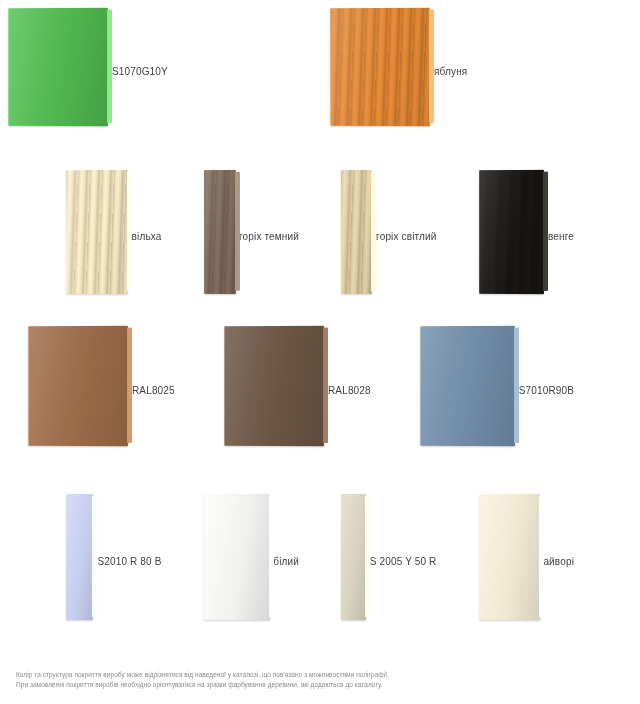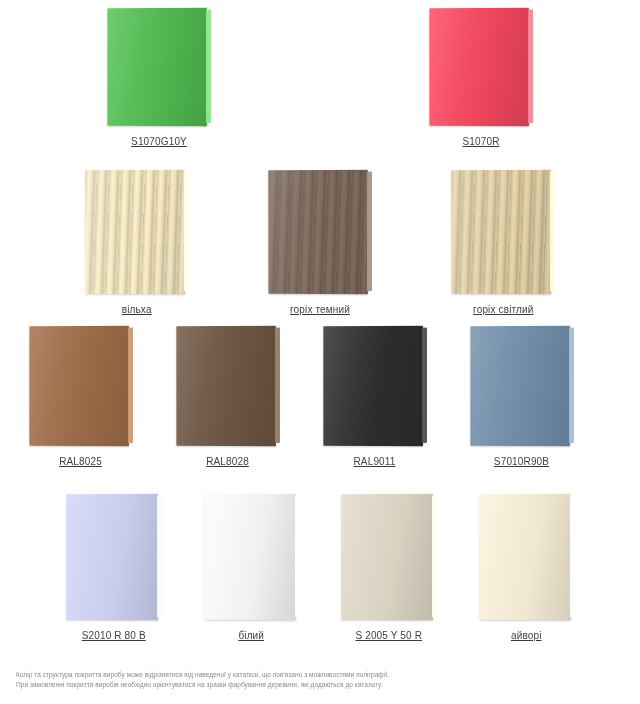--- a/index.html
+++ b/index.html
@@ -42,25 +42,24 @@
   .row-2, .row-3, .row-4 {
     padding: 0 66px;
     gap: 42px;
   }
   .row-2 { height: 160px; padding-top: 8px; }
   .row-3 { height: 164px; padding-top: 4px; padding-left: 28px; }
   .row-4 { height: 172px; padding-top: 8px; justify-content: center; }
 
   .swatch-cell {
     display: flex;
-    flex-direction: column;
+    flex-direction: row;
     align-items: center;
     flex: 1 1 0;
     min-width: 0;
-    text-decoration: underline;
   }
 
   
   .panel {
     position: relative;
     width: 100%;
     max-width: 104px;
     height: 118px;
     box-sizing: border-box;
     transform: perspective(900px) rotateY(-4deg);
@@ -140,24 +139,24 @@
   <div class="swatch-row row-1">
       <div class="swatch-cell">
         <div class="panel">
           <div class="panel-face" style="background-color: rgb(79, 183, 79); background-image: linear-gradient(96deg, rgb(84, 194, 84) 0%, rgb(79, 183, 79) 45%, rgb(74, 172, 74) 100%);"></div>
           <div class="panel-edge" style="background-color: rgb(126, 208, 124);"></div>
         </div>
         <div class="swatch-label">S1070G10Y</div>
       </div>
       <div class="swatch-cell">
         <div class="panel">
-          <div class="panel-face" style="background-color: rgb(240, 69, 92); background-image: linear-gradient(96deg, rgb(254, 73, 98) 0%, rgb(240, 69, 92) 45%, rgb(226, 65, 86) 100%);"></div>
-          <div class="panel-edge" style="background-color: rgb(249, 122, 136);"></div>
-        </div>
-        <div class="swatch-label">S1070R</div>
+          <div class="panel-face" style="background-color: rgb(221, 132, 50); background-image: repeating-linear-gradient(92deg, rgb(190, 114, 43) 0px, rgb(221, 132, 50) 2px, rgb(236, 141, 54) 4px, rgb(221, 132, 50) 7px, rgb(190, 114, 43) 9px, rgb(221, 132, 50) 12px);"></div>
+          <div class="panel-edge" style="background-color: rgb(235, 167, 102);"></div>
+        </div>
+        <div class="swatch-label">яблуня</div>
       </div>
     </div>
   <div class="swatch-row row-2">
       <div class="swatch-cell">
         <div class="panel">
           <div class="panel-face" style="background-color: rgb(239, 225, 188); background-image: repeating-linear-gradient(92deg, rgb(206, 194, 162) 0px, rgb(239, 225, 188) 2px, rgb(255, 241, 201) 4px, rgb(239, 225, 188) 7px, rgb(206, 194, 162) 9px, rgb(239, 225, 188) 12px);"></div>
           <div class="panel-edge" style="background-color: rgb(246, 238, 214);"></div>
         </div>
         <div class="swatch-label">вільха</div>
       </div>
@@ -168,42 +167,42 @@
         </div>
         <div class="swatch-label">горіх темний</div>
       </div>
       <div class="swatch-cell">
         <div class="panel">
           <div class="panel-face" style="background-color: rgb(220, 203, 162); background-image: repeating-linear-gradient(92deg, rgb(189, 175, 139) 0px, rgb(220, 203, 162) 2px, rgb(235, 217, 173) 4px, rgb(220, 203, 162) 7px, rgb(189, 175, 139) 9px, rgb(220, 203, 162) 12px);"></div>
           <div class="panel-edge" style="background-color: rgb(235, 224, 196);"></div>
         </div>
         <div class="swatch-label">горіх світлий</div>
       </div>
+      <div class="swatch-cell">
+        <div class="panel">
+          <div class="panel-face" style="background-color: rgb(23, 21, 19); background-image: repeating-linear-gradient(92deg, rgb(20, 18, 16) 0px, rgb(23, 21, 19) 2px, rgb(25, 22, 20) 4px, rgb(23, 21, 19) 7px, rgb(20, 18, 16) 9px, rgb(23, 21, 19) 12px);"></div>
+          <div class="panel-edge" style="background-color: rgb(58, 53, 48);"></div>
+        </div>
+        <div class="swatch-label">венге</div>
+      </div>
     </div>
   <div class="swatch-row row-3">
       <div class="swatch-cell">
         <div class="panel">
           <div class="panel-face" style="background-color: rgb(155, 106, 71); background-image: linear-gradient(98deg, rgb(161, 110, 74) 0%, rgb(155, 106, 71) 50%, rgb(147, 101, 67) 100%);"></div>
           <div class="panel-edge" style="background-color: rgb(186, 139, 102);"></div>
         </div>
         <div class="swatch-label">RAL8025</div>
       </div>
       <div class="swatch-cell">
         <div class="panel">
           <div class="panel-face" style="background-color: rgb(107, 84, 66); background-image: linear-gradient(98deg, rgb(111, 87, 69) 0%, rgb(107, 84, 66) 50%, rgb(102, 80, 63) 100%);"></div>
           <div class="panel-edge" style="background-color: rgb(138, 114, 96);"></div>
         </div>
         <div class="swatch-label">RAL8028</div>
-      </div>
-      <div class="swatch-cell">
-        <div class="panel">
-          <div class="panel-face" style="background-color: rgb(44, 44, 44); background-image: linear-gradient(98deg, rgb(46, 46, 46) 0%, rgb(44, 44, 44) 50%, rgb(42, 42, 42) 100%);"></div>
-          <div class="panel-edge" style="background-color: rgb(78, 78, 78);"></div>
-        </div>
-        <div class="swatch-label">RAL9011</div>
       </div>
       <div class="swatch-cell">
         <div class="panel">
           <div class="panel-face" style="background-color: rgb(111, 139, 166); background-image: linear-gradient(98deg, rgb(115, 145, 173) 0%, rgb(111, 139, 166) 50%, rgb(105, 132, 158) 100%);"></div>
           <div class="panel-edge" style="background-color: rgb(147, 171, 194);"></div>
         </div>
         <div class="swatch-label">S7010R90B</div>
       </div>
     </div>
   <div class="swatch-row row-4">

